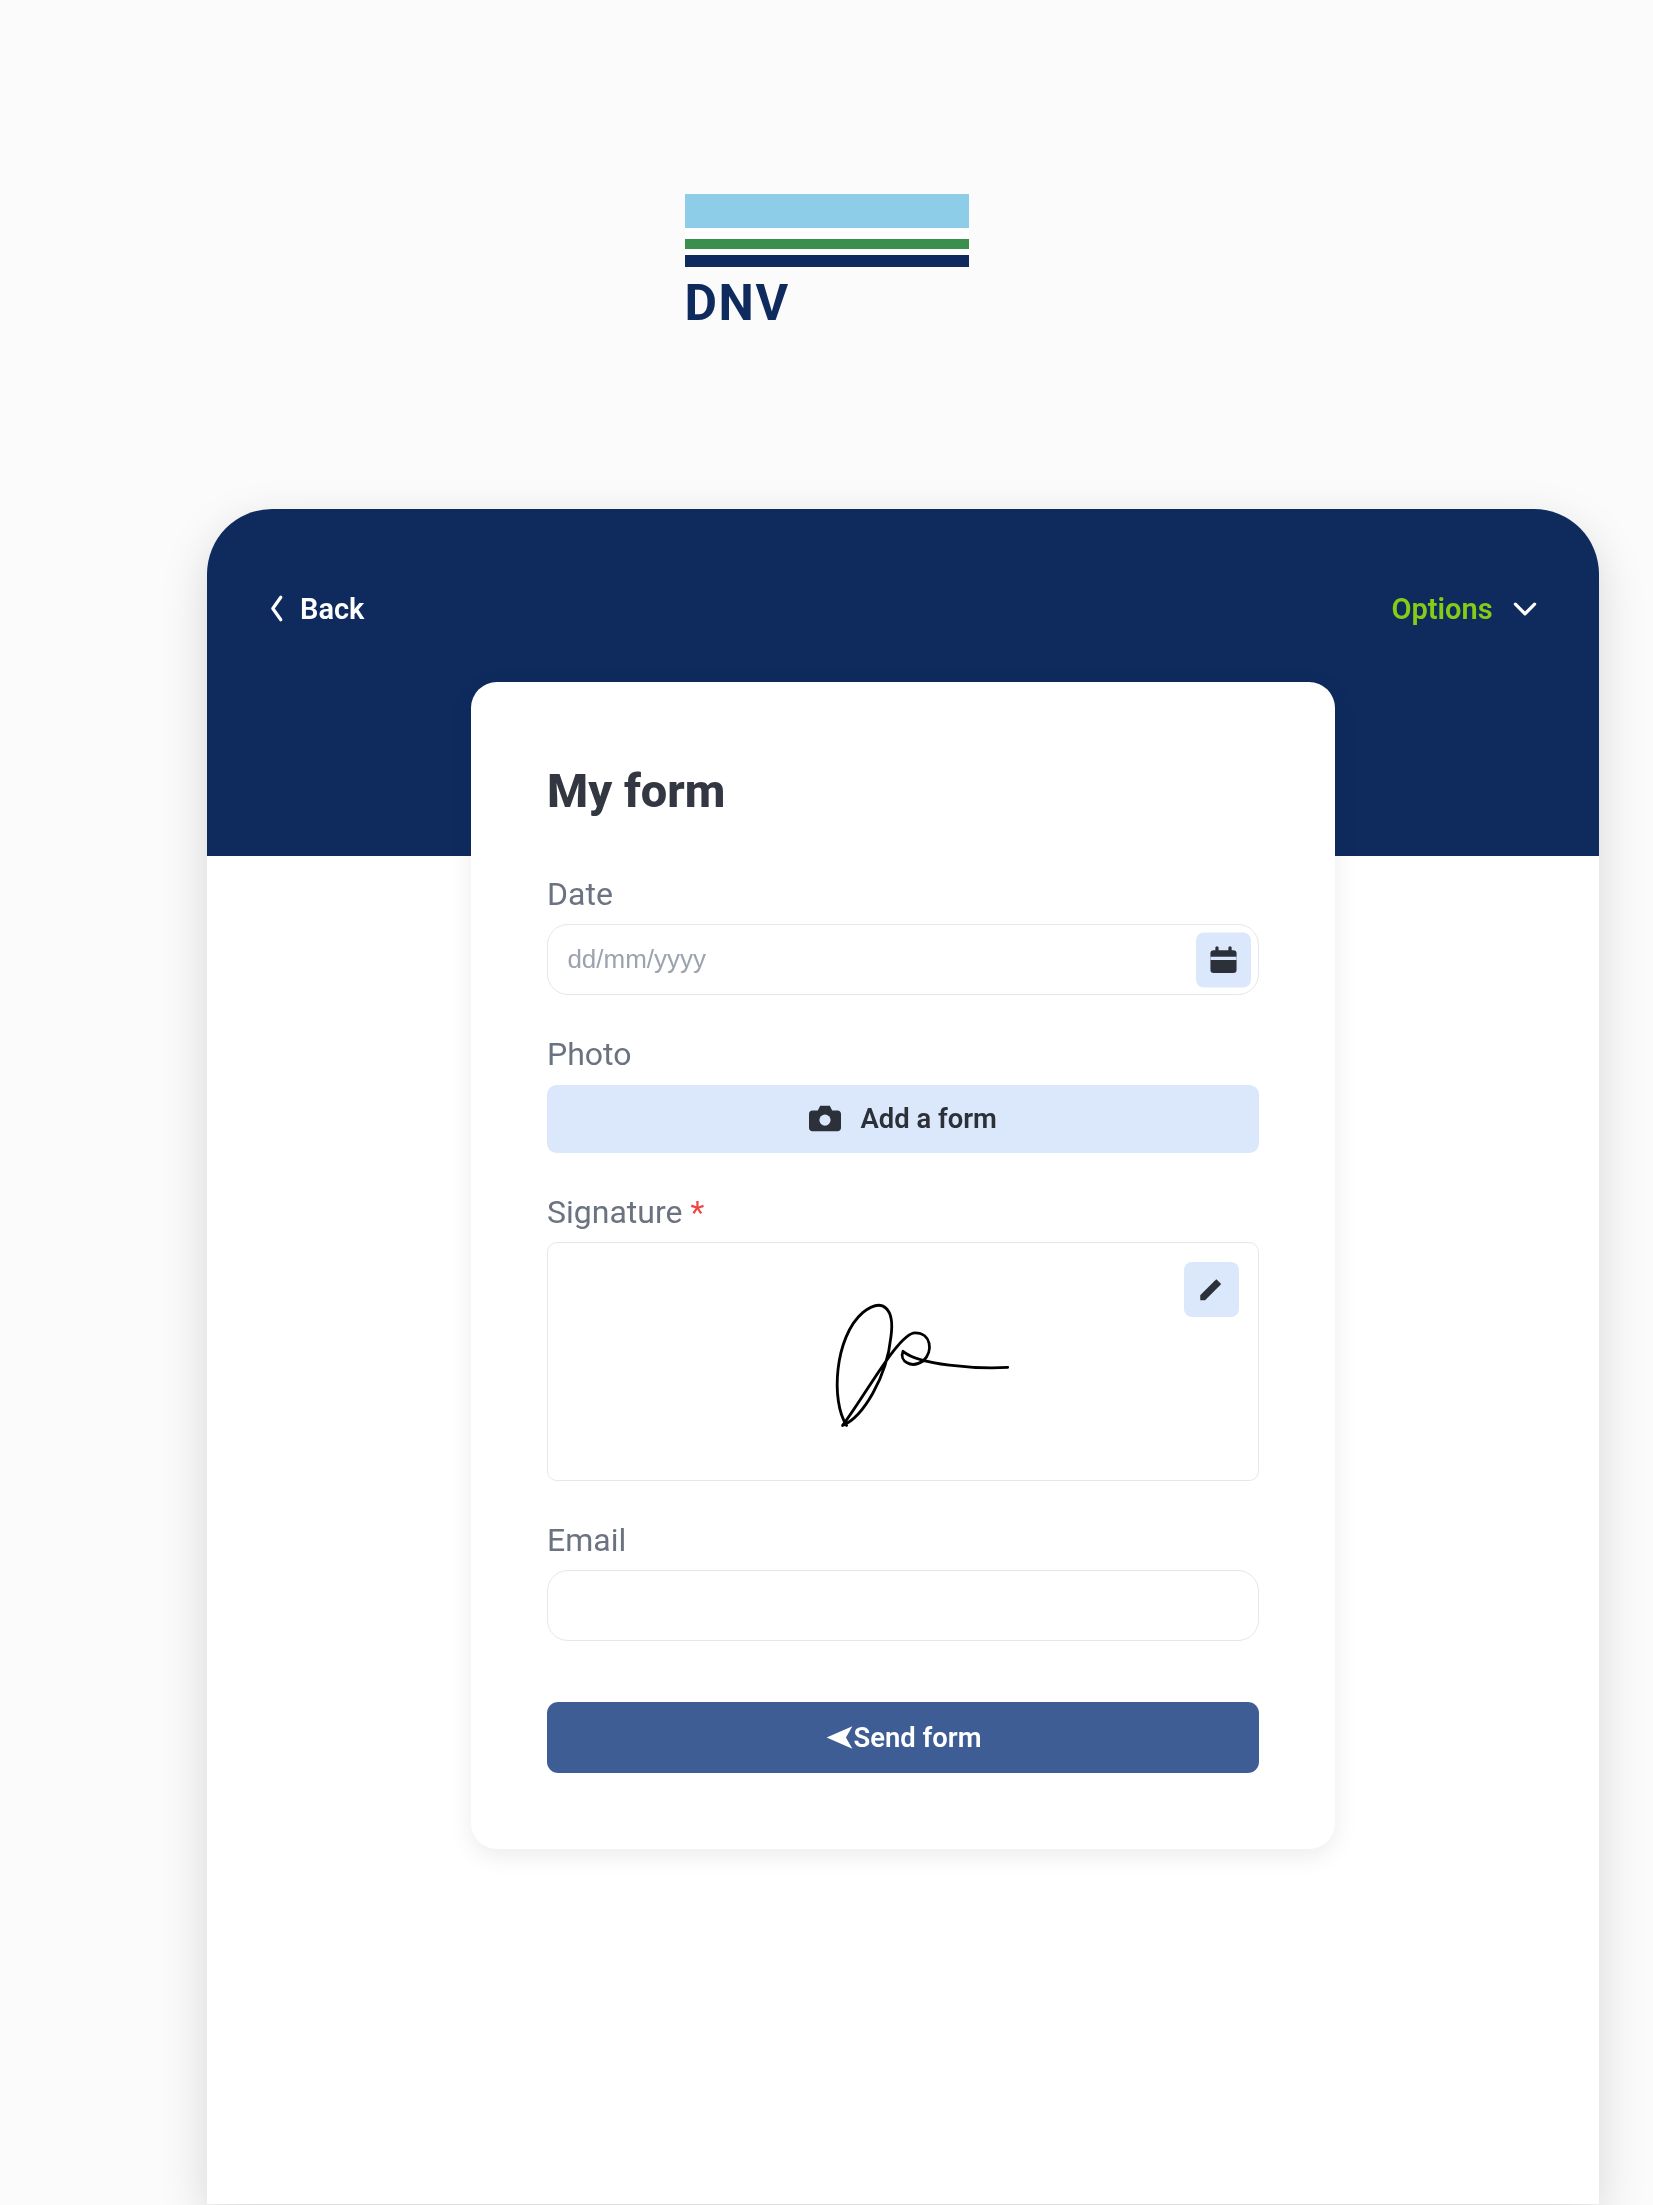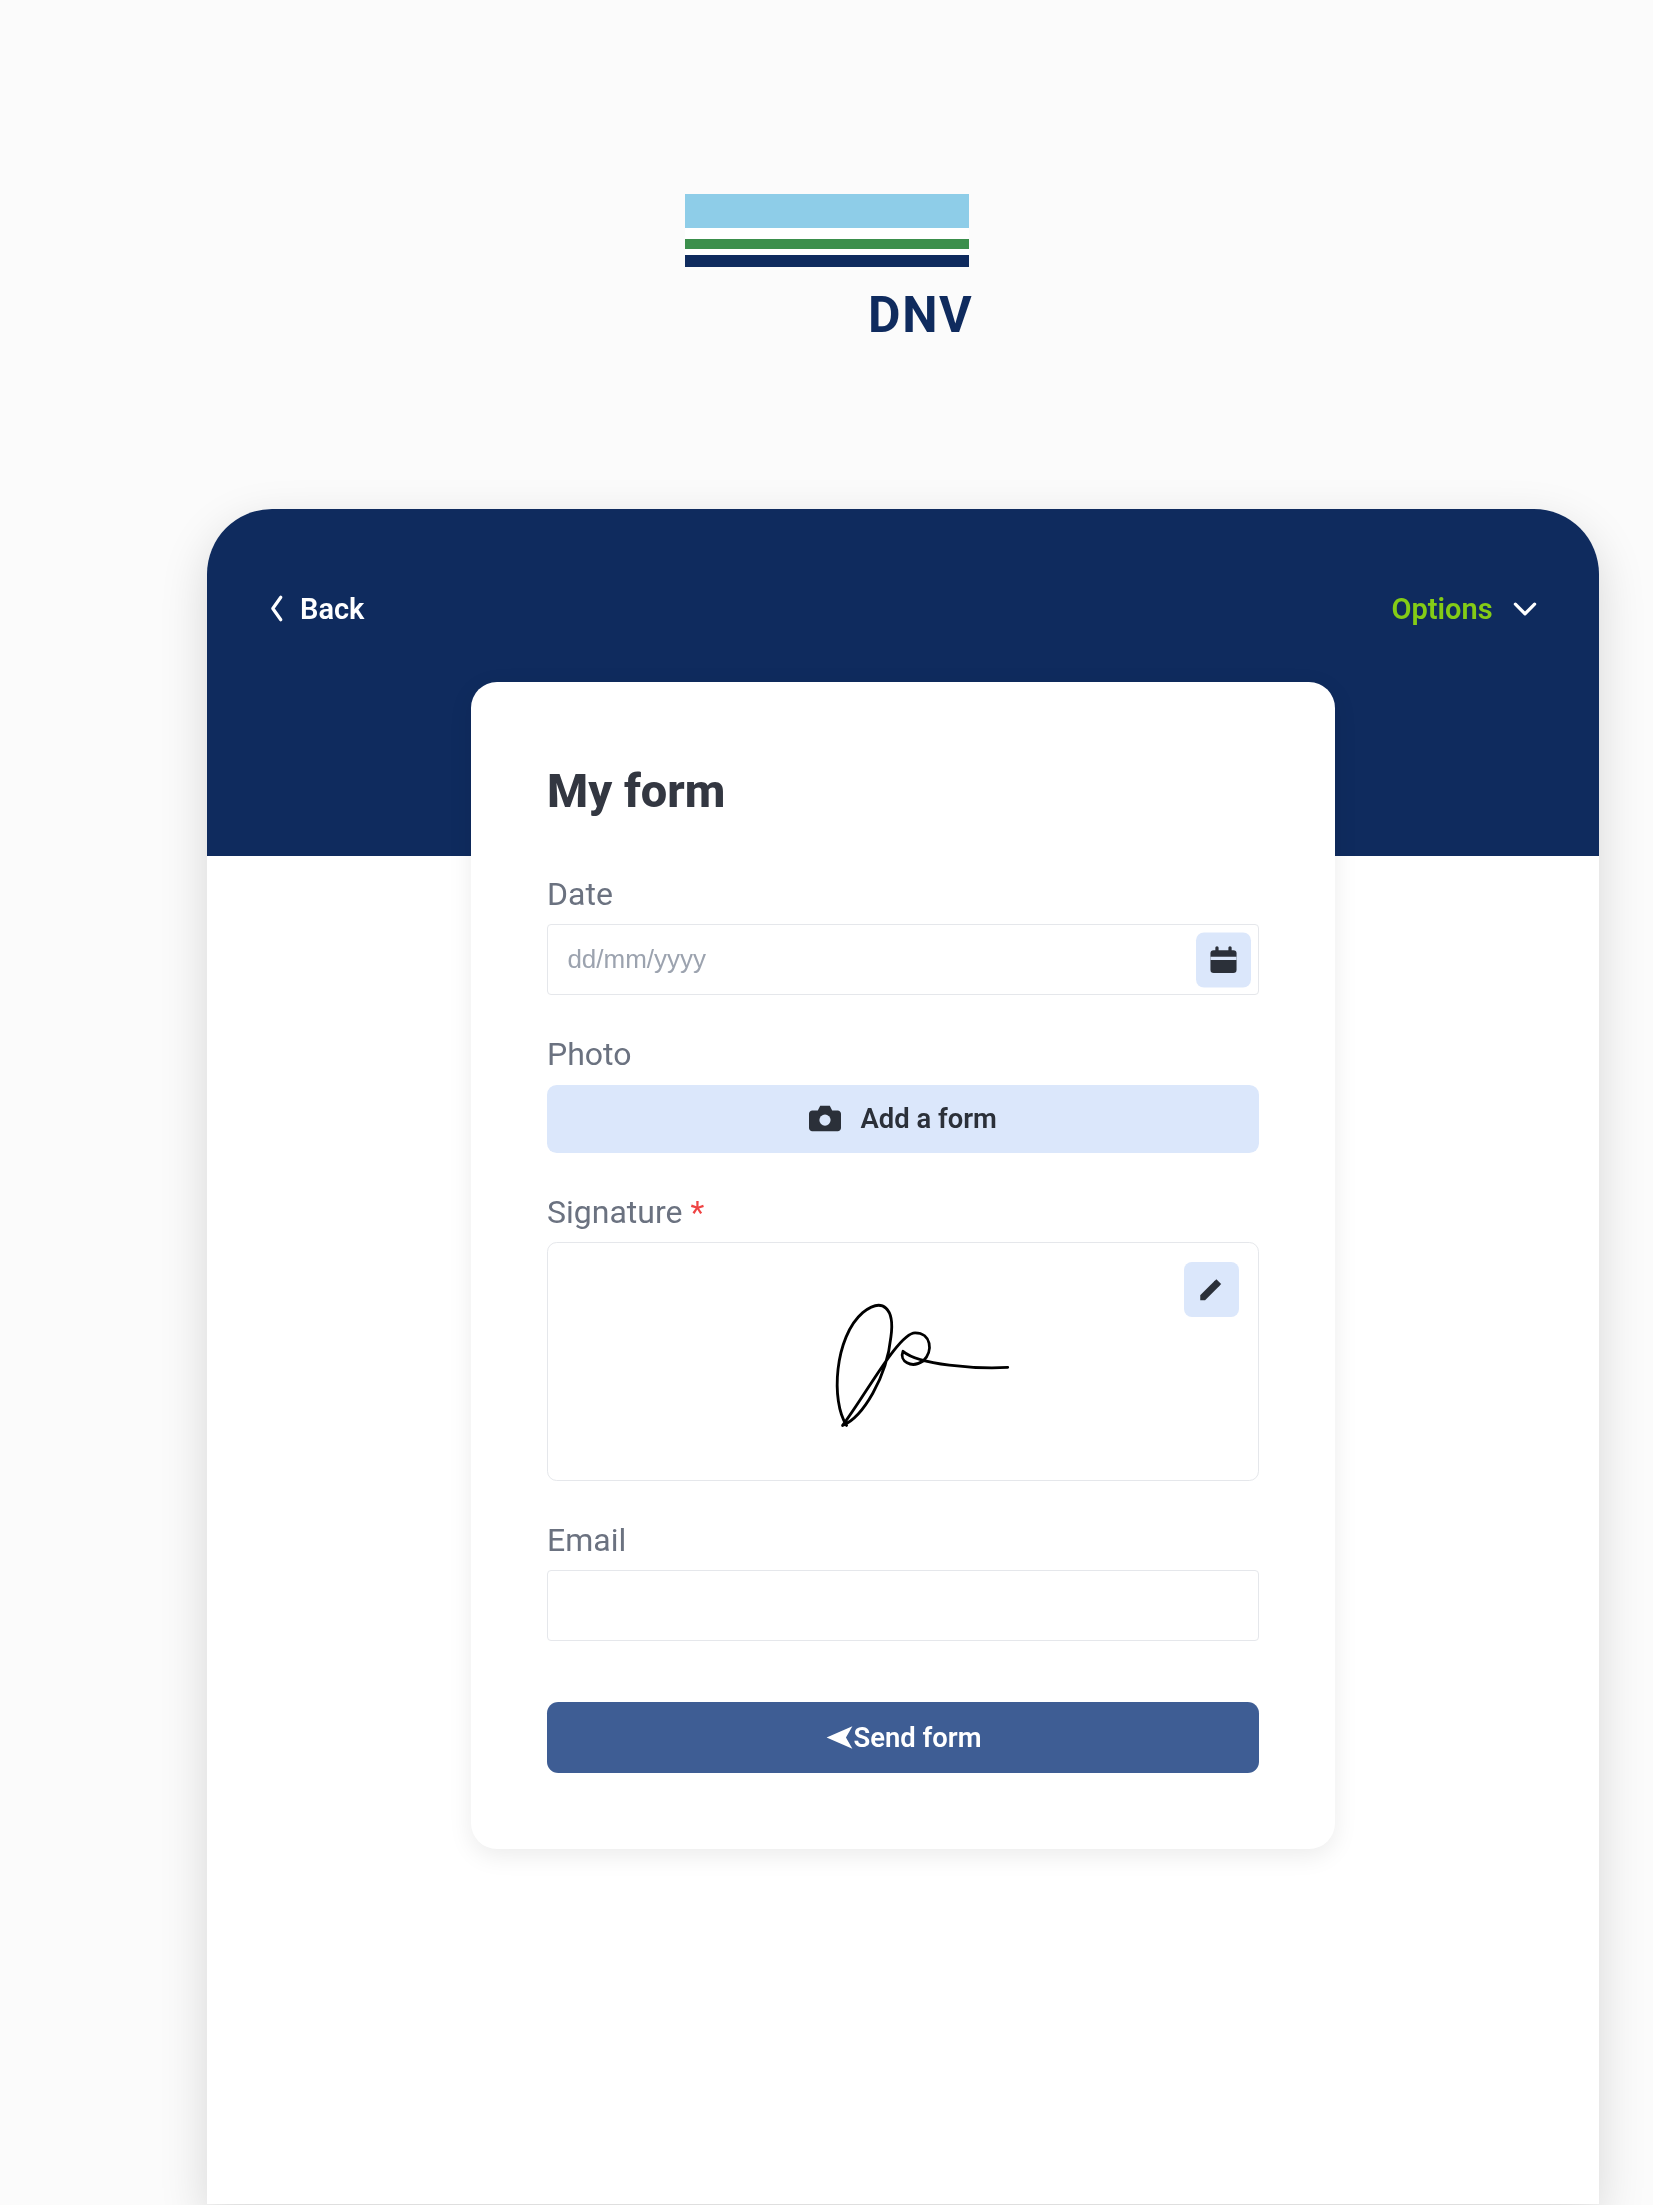--- a/index.html
+++ b/index.html
@@ -14,22 +14,22 @@
       height: 2205px;
       position: relative;
     }
     .logo-container {
       position: absolute;
       left: 50%;
       transform: translateX(-50%);
       top: 194px;
       display: flex;
       flex-direction: column;
-      align-items: flex-end;
-      gap: 16px;
+      align-items: flex-start;
+      gap: 4px;
     }
     .logo-bars {
       width: 284px;
       display: flex;
       flex-direction: column;
     }
     .logo-bar-light {
       height: 34px;
       background: #8ECDE8;
     }
@@ -141,21 +141,21 @@
     }
     .date-input-wrap {
       position: relative;
       display: flex;
       align-items: center;
     }
     .text-input {
       width: 100%;
       height: 71px;
       border: 1.6px solid #E5E7EB;
-      border-radius: 4px;
+      border-radius: 21px;
       padding: 0 19.4px;
       font-size: 26px;
       color: #0c4a6e;
       background: #ffffff;
     }
     .text-input::placeholder {
       color: #9CA3AF;
     }
     .date-input {
       padding-right: 73px;

